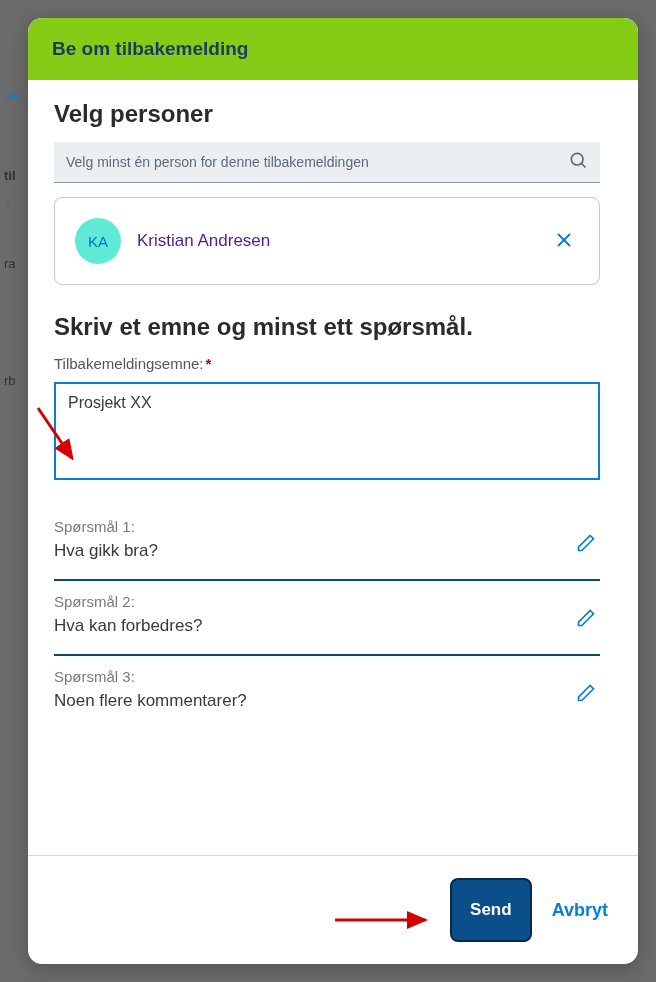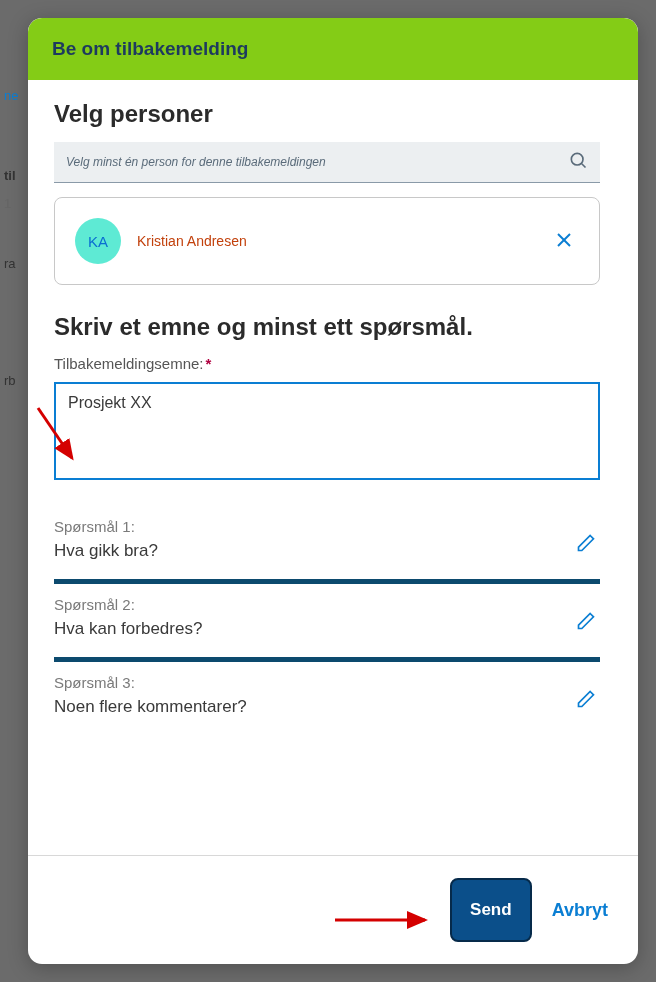--- a/index.html
+++ b/index.html
@@ -70,22 +70,21 @@
       display: flex;
       align-items: center;
       background: #eceff1;
       border-bottom: 1px solid #8a9aa8;
       padding: 8px 12px;
       margin-bottom: 14px;
     }
     .search-placeholder {
       flex: 1;
       color: #5a6b7a;
-      font-style: italic;
-      font-size: 12px;
+      font-size: 14px;
     }
     .search-icon svg {
       width: 20px;
       height: 20px;
       stroke: #5a6b7a;
     }
     .person-card-container {
       border: 1px solid #c8c8c8;
       border-radius: 8px;
       padding: 20px;
@@ -103,43 +102,43 @@
       color: #0a6ed1;
       display: flex;
       align-items: center;
       justify-content: center;
       font-size: 15px;
       font-weight: 500;
       margin-right: 16px;
     }
     .person-name {
       flex: 1;
-      color: #c2410c;
-      font-size: 14px;
+      color: #4c1d95;
+      font-size: 17px;
     }
     .remove-x {
       color: #0a7ed3;
       font-size: 18px;
       cursor: pointer;
       padding: 4px 8px;
     }
     .subject-field {
       border: 2px solid #0a7ed3;
       width: 100%;
       height: 98px;
       padding: 10px 12px;
       font-size: 16px;
       color: #3a3a3a;
       resize: none;
       font-family: inherit;
       margin-top: 4px;
       margin-bottom: 22px;
     }
     .question-block {
-      border-bottom: 5px solid #0c4a6e;
+      border-bottom: 2px solid #0c4a6e;
       padding: 12px 0 18px 0;
       display: flex;
       align-items: flex-end;
     }
     .question-block:last-of-type {
       border-bottom: none;
     }
     .question-text {
       flex: 1;
     }

